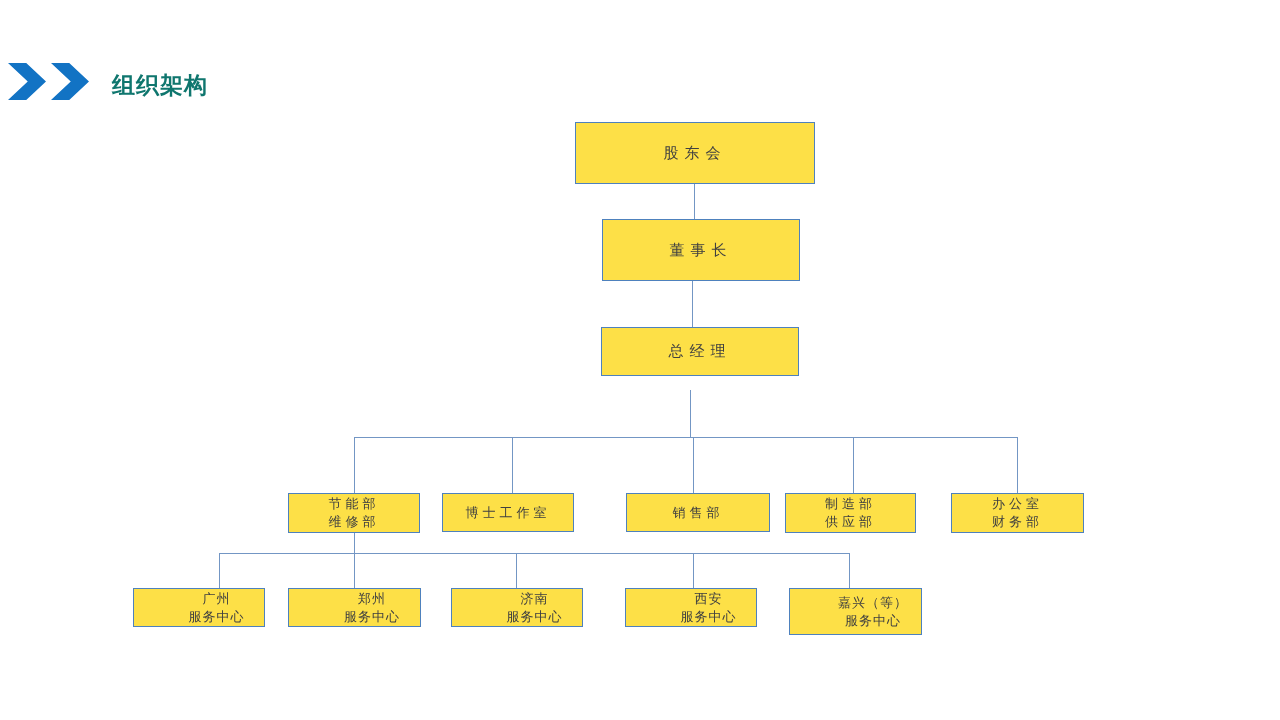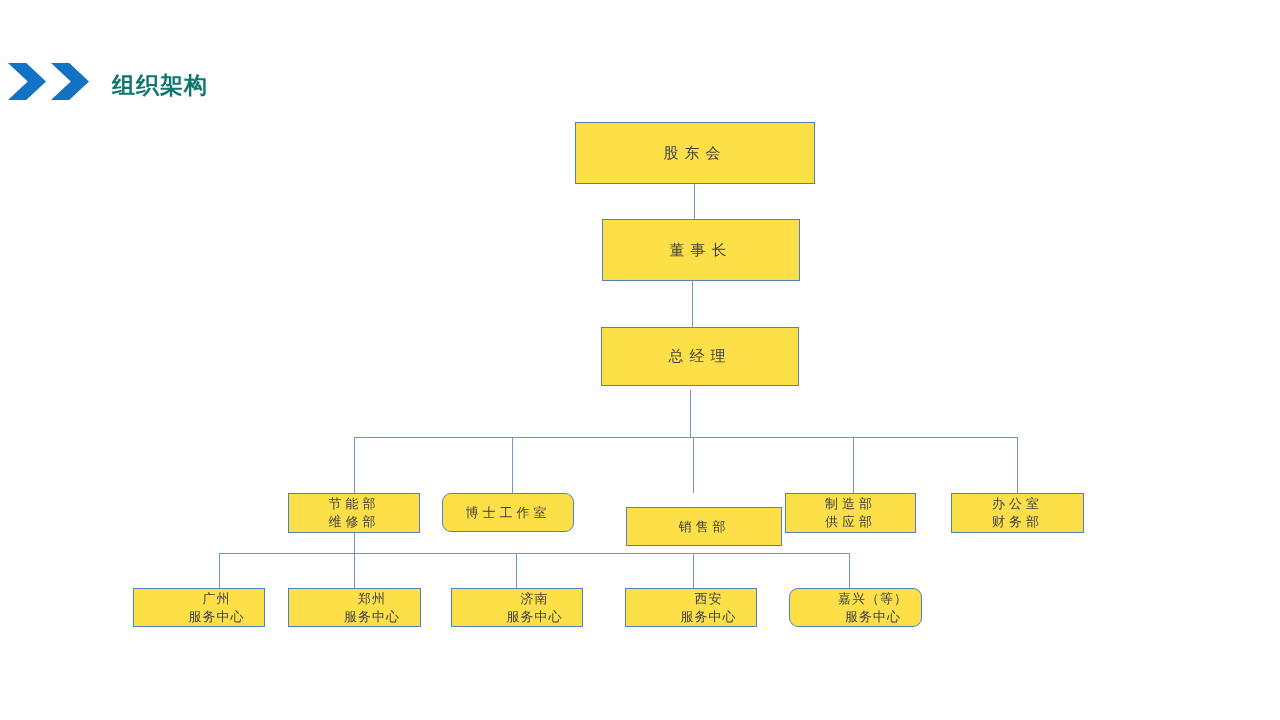--- a/index.html
+++ b/index.html
@@ -72,34 +72,34 @@
   <div class="page-title">组织架构</div>
 
   <div class="node lg" style="left:575px; top:122px; width:240px; height:62px;">
     <span>股东会</span>
 
   </div>
   <div class="node lg" style="left:602px; top:219px; width:198px; height:62px;">
     <span>董事长</span>
 
   </div>
-  <div class="node lg" style="left:601px; top:327px; width:198px; height:59px;">
+  <div class="node lg" style="left:601px; top:327px; width:198px; height:49px;">
     <span>总经理</span>
 
   </div>
 
   <div class="node md" style="left:288px; top:493px; width:132px; height:40px;">
     <span>节能部</span>
     <span>维修部</span>
   </div>
-  <div class="node md" style="left:442px; top:493px; width:132px; height:39px;border-radius:9px;">
+  <div class="node md" style="left:442px; top:493px; width:132px; height:39px;">
     <span>博士工作室</span>
 
   </div>
-  <div class="node md" style="left:626px; top:507px; width:156px; height:39px;">
+  <div class="node md" style="left:626px; top:493px; width:144px; height:39px;">
     <span>销售部</span>
 
   </div>
   <div class="node md" style="left:785px; top:493px; width:131px; height:40px;">
     <span>制造部</span>
     <span>供应部</span>
   </div>
   <div class="node md" style="left:951px; top:493px; width:133px; height:40px;">
     <span>办公室</span>
     <span>财务部</span>
@@ -114,21 +114,21 @@
     <span>服务中心</span>
   </div>
   <div class="node sm" style="left:451px; top:588px; width:132px; height:39px;">
     <span>济南</span>
     <span>服务中心</span>
   </div>
   <div class="node sm" style="left:625px; top:588px; width:132px; height:39px;">
     <span>西安</span>
     <span>服务中心</span>
   </div>
-  <div class="node sm" style="left:789px; top:588px; width:133px; height:39px;border-radius:9px;">
+  <div class="node sm" style="left:789px; top:588px; width:133px; height:47px;">
     <span>嘉兴（等）</span>
     <span>服务中心</span>
   </div>
 
   <div class="vline" style="left:694px;  top:184px; height:35px;"></div>
   <div class="vline" style="left:692px;  top:281px; height:46px;"></div>
   <div class="vline" style="left:690px;  top:390px; height:47px;"></div>
 
   <div class="hline" style="left:354px;  top:437px; width:663px;"></div>
   <div class="vline" style="left:354px;  top:437px; height:56px;"></div>

